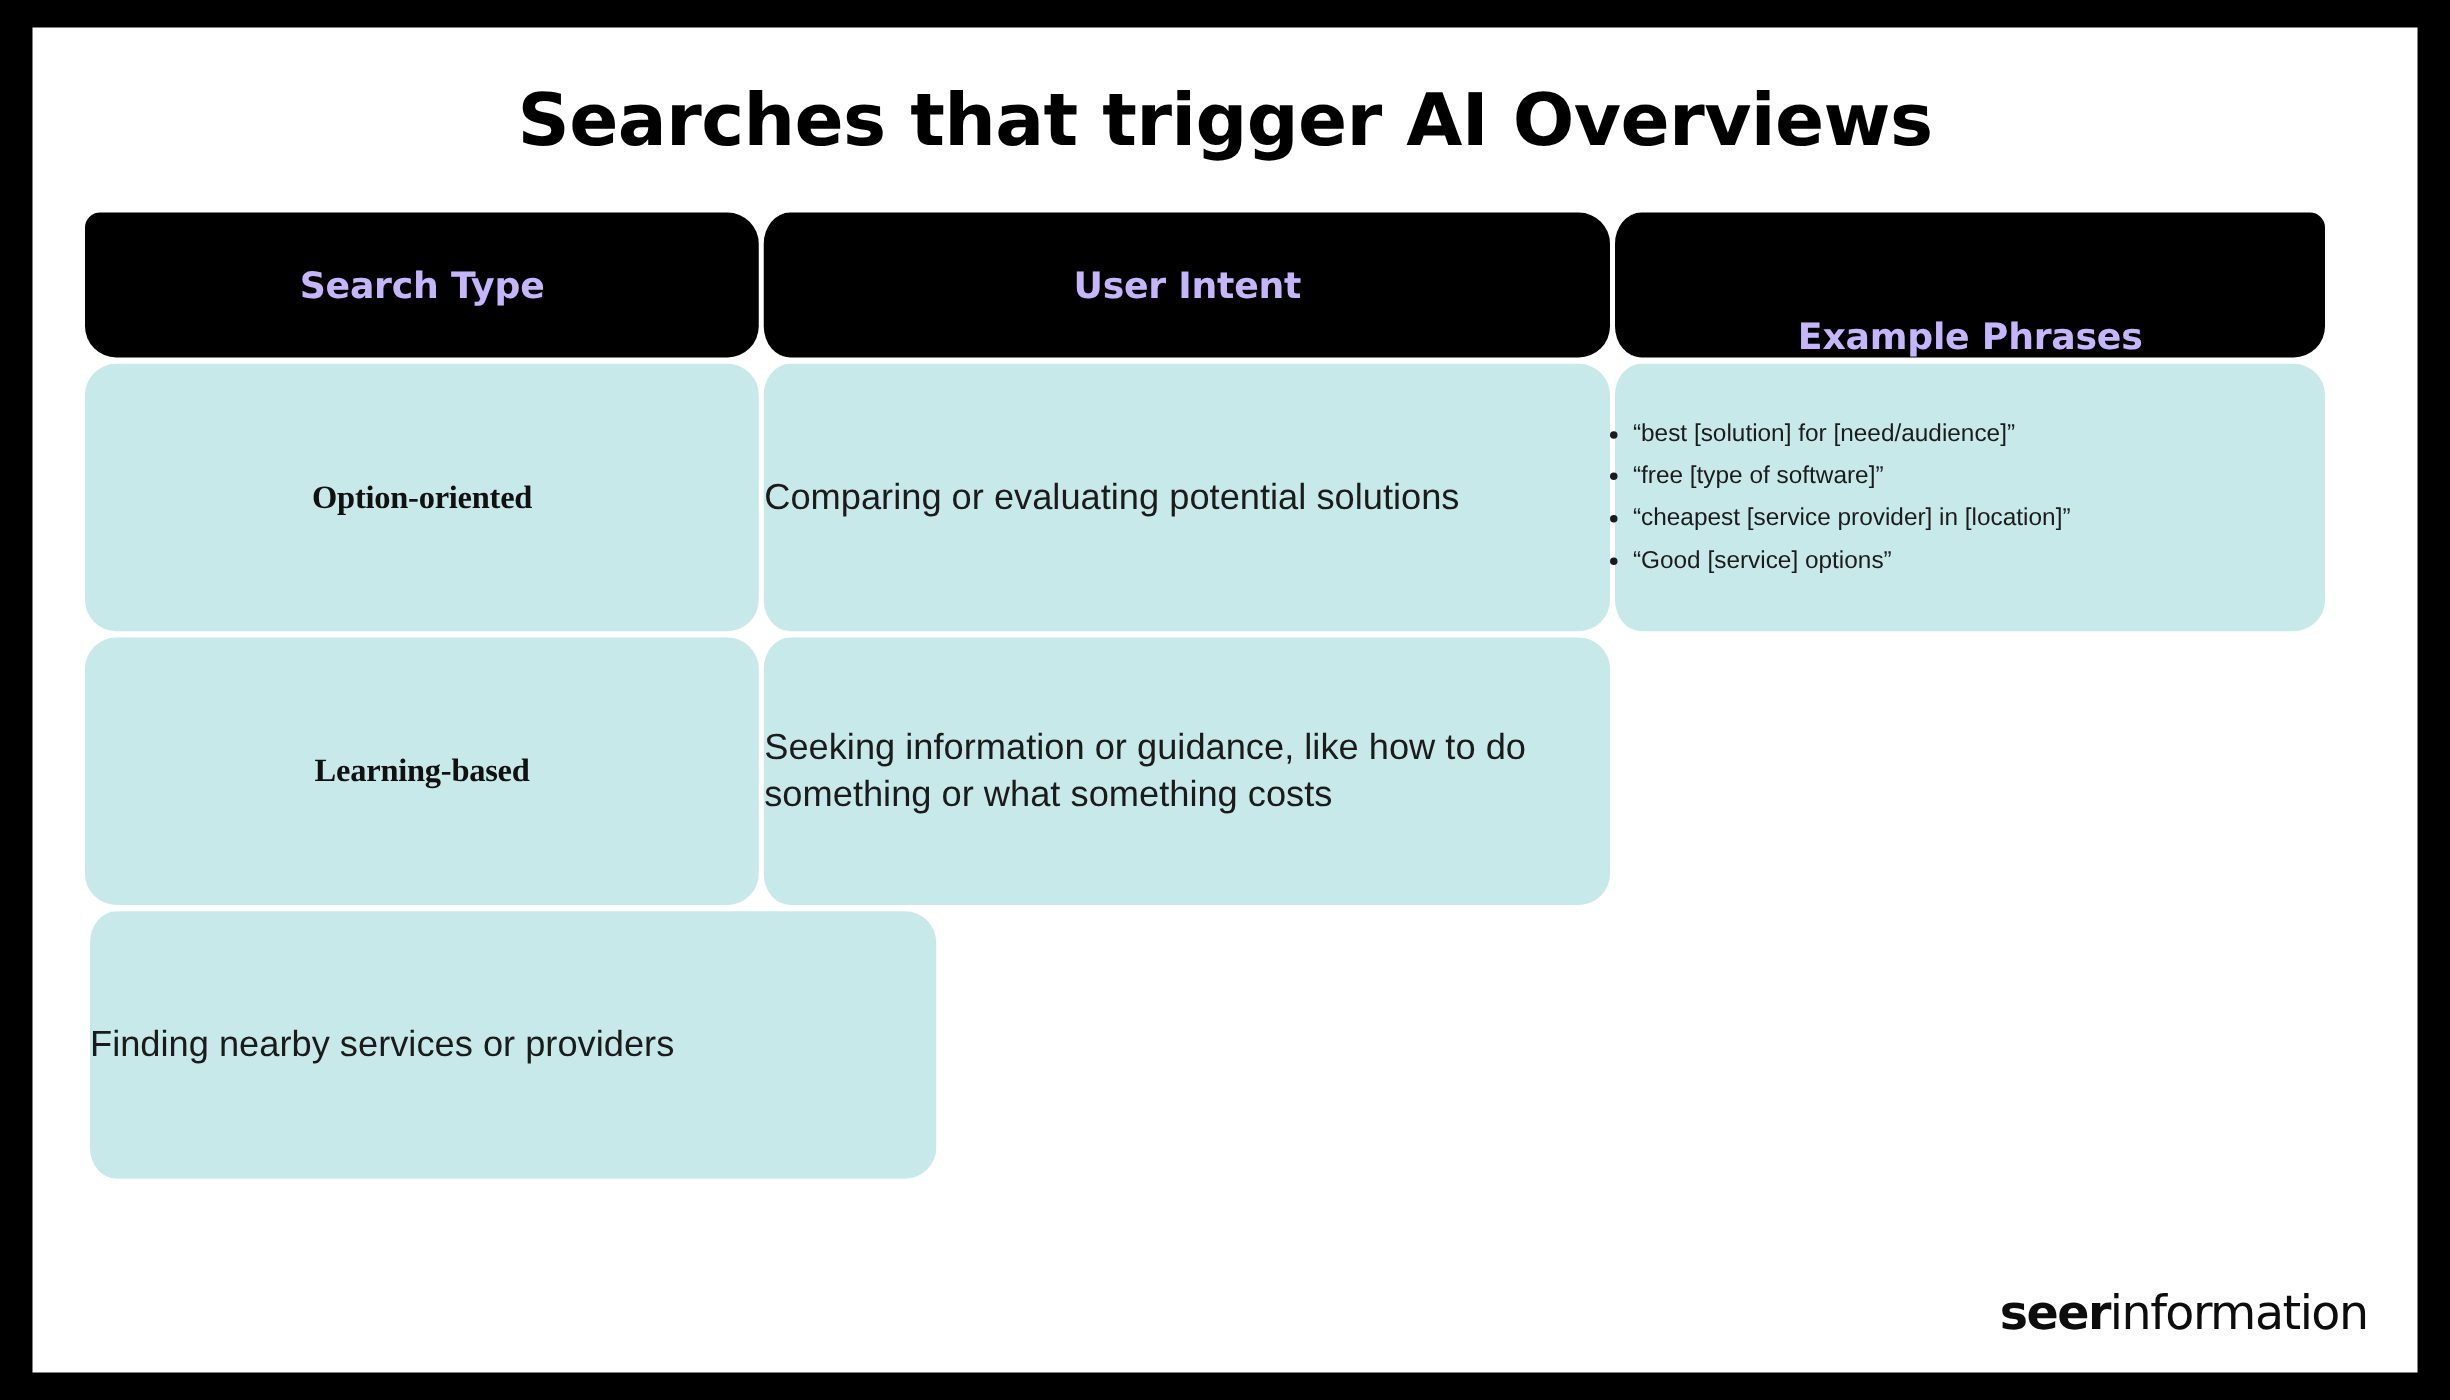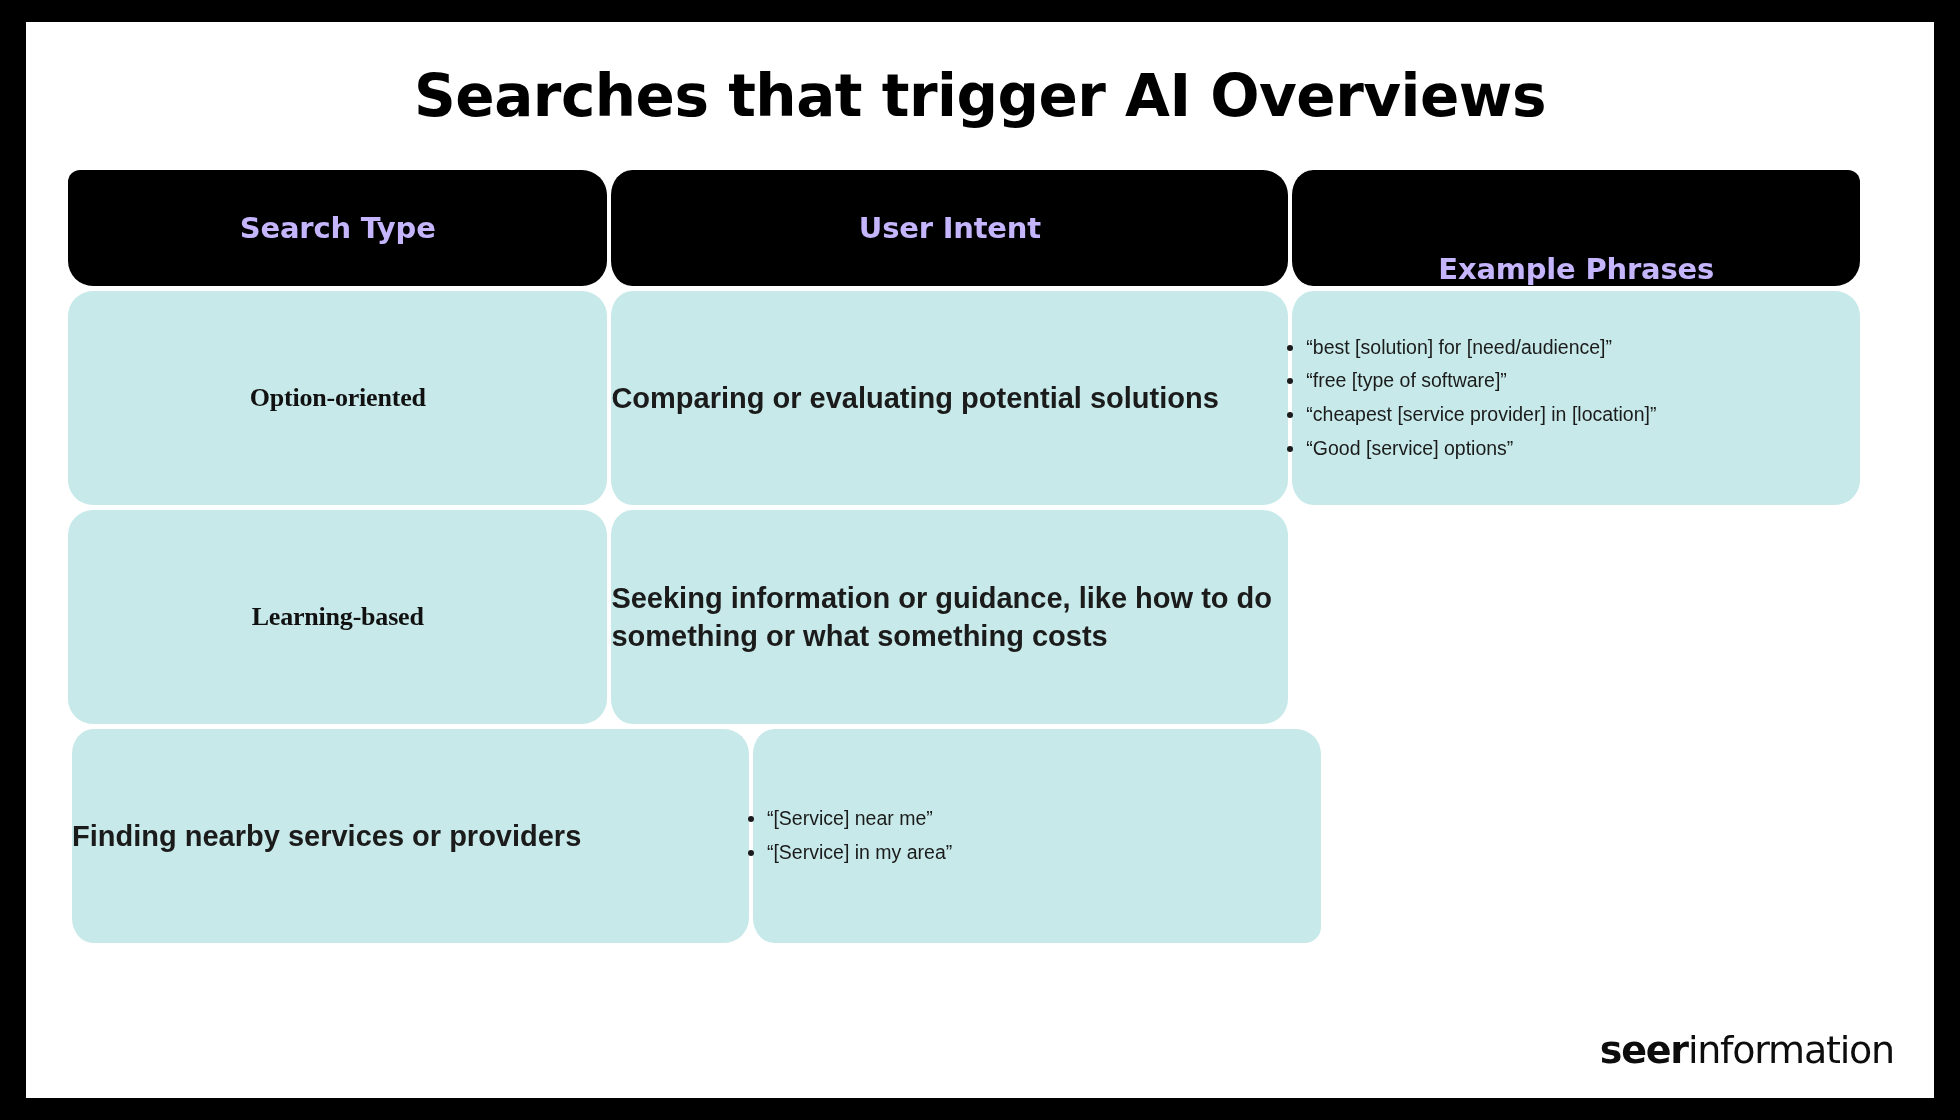--- a/index.html
+++ b/index.html
@@ -115,21 +115,21 @@
     letter-spacing: -0.2px;
     color: #111111;
   }
 
   .intent-cell {
     padding-left: 24px;
     padding-right: 34px;
   }
   .intent-text {
     font-family: "Liberation Sans", sans-serif;
-    font-weight: 700;
+    font-weight: 400;
     font-size: 29px;
     line-height: 1.32;
     color: #1b1b1b;
   }
 
   .phrases-cell {
     padding-left: 10px;
     padding-right: 18px;
     align-items: center;
   }
@@ -205,26 +205,20 @@
         </div>
         <div class="cell col-2 intent-cell">
           <span class="intent-text">Seeking information or guidance, like how to do something or what something costs</span>
         </div>
       </div>
 
       <div class="trow body-row">
         <div class="cell col-2 intent-cell">
           <span class="intent-text">Finding nearby services or providers</span>
         </div>
-        <div class="cell col-3 phrases-cell">
-          <ul class="phrase-list">
-            <li>“[Service] near me”</li>
-            <li>“[Service] in my area”</li>
-          </ul>
-        </div>
       </div>
 
     </div>
 
     <div class="logo">
       <span class="bold">seer</span><span class="light">information</span>
     </div>
 
   </div>
 </div>

